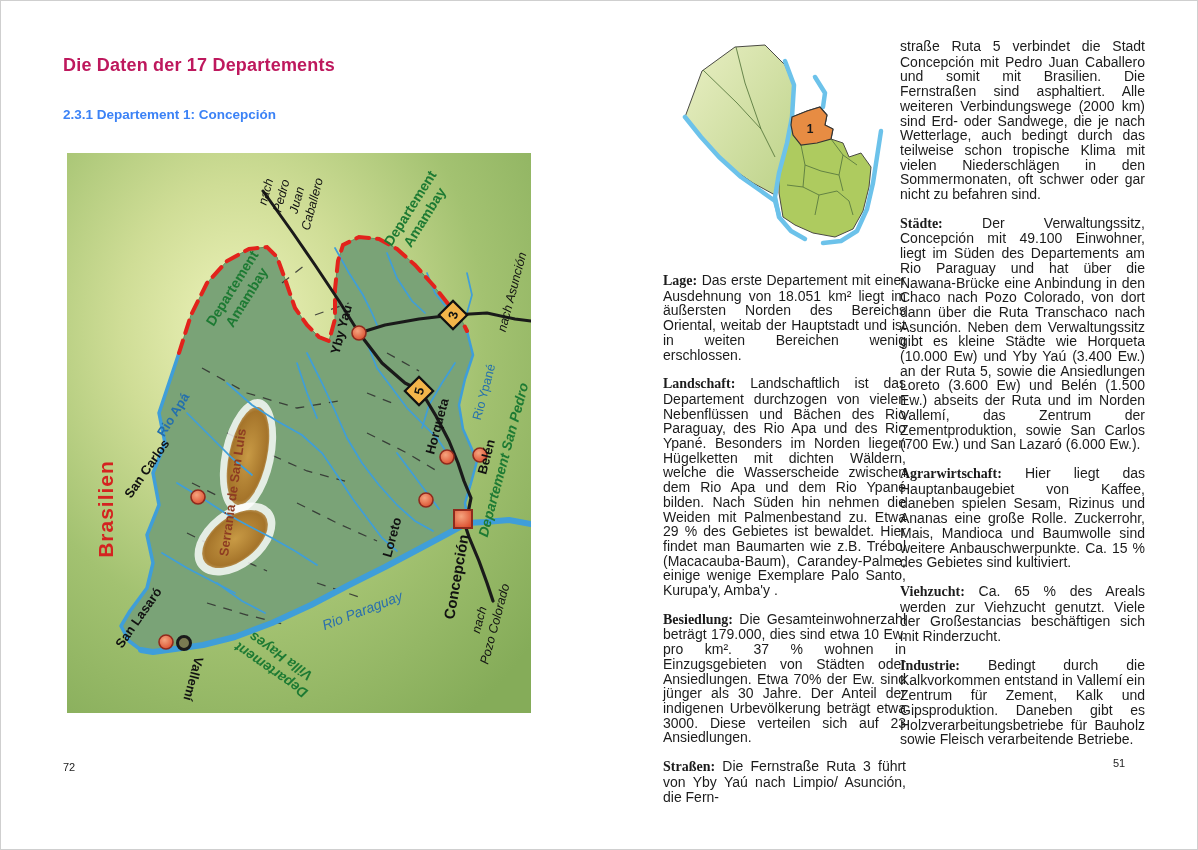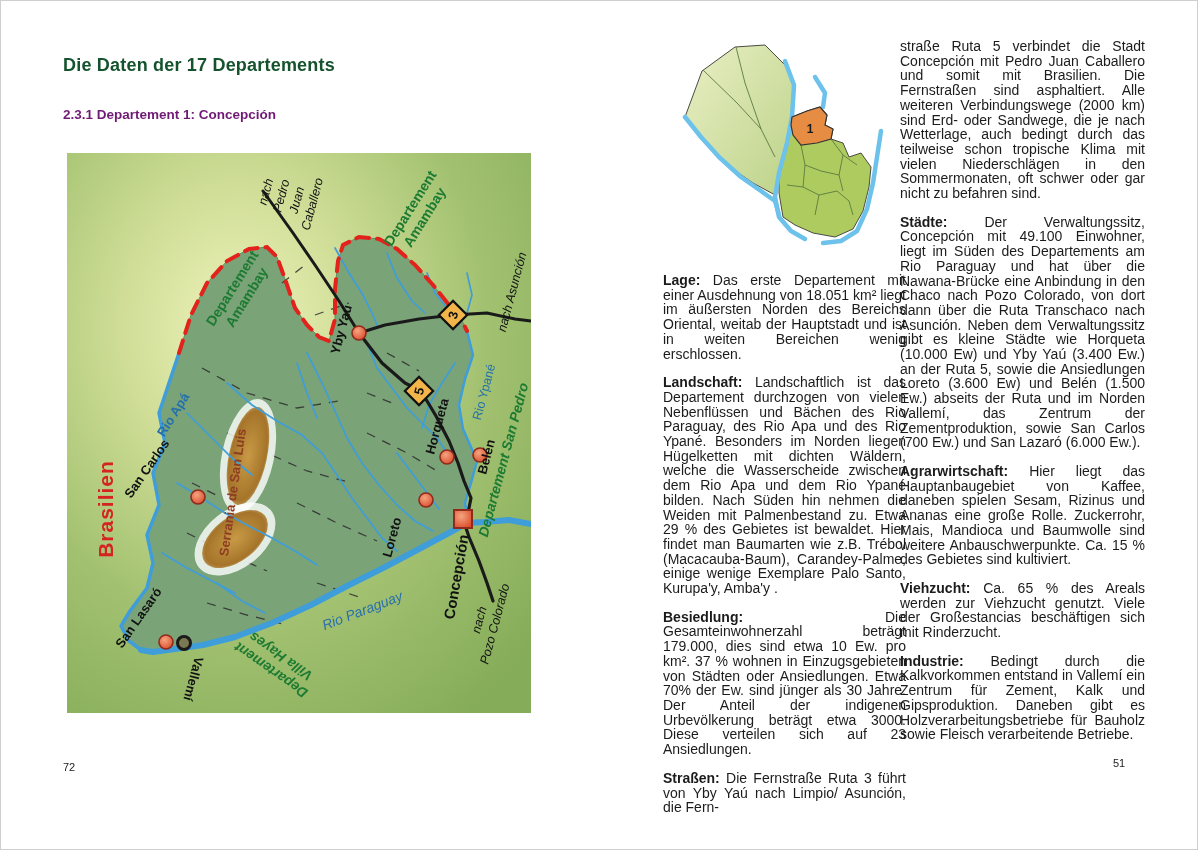--- a/index.html
+++ b/index.html
@@ -1,27 +1,27 @@
 <!DOCTYPE html>
 <html><head>
 <meta charset="utf-8">
 <style>
   html,body{margin:0;padding:0;background:#e9e9e9;}
   .page{position:relative;width:1198px;height:850px;background:#ffffff;
         font-family:"Liberation Sans",sans-serif;overflow:hidden;
         border:1px solid #cfcfcf;box-sizing:border-box;margin:0 auto;}
-  .title{position:absolute;left:62px;top:54px;font-size:18px;font-weight:bold;color:#14532d;letter-spacing:.2px;}
-  .subtitle{position:absolute;left:62px;top:106px;font-size:13.5px;font-weight:bold;color:#701a75;}
+  .title{position:absolute;left:62px;top:54px;font-size:18px;font-weight:bold;color:#be185d;letter-spacing:.2px;}
+  .subtitle{position:absolute;left:62px;top:106px;font-size:13.5px;font-weight:bold;color:#3b82f6;}
   .map-wrap{position:absolute;left:66px;top:152px;width:464px;height:560px;}
   .inset-wrap{position:absolute;left:656px;top:24px;width:238px;height:228px;}
   .col{position:absolute;font-size:14px;line-height:14.7px;text-align:justify;color:#1b1b1b;}
   .col1{left:648px;top:272px;width:243px;margin-left:14px;}
   .col2{left:899px;top:38px;width:245px;}
   .para{margin:0 0 14px 0;}
-  .para b{font-weight:bold;}
+  .para b{font-weight:bold;font-family:Liberation Serif, serif;}
   .pageno{position:absolute;font-size:11px;color:#222;}
   .pn-left{left:62px;top:760px;}
   .pn-right{left:1112px;top:756px;}
   svg text{font-family:"Liberation Sans",sans-serif;}
 </style>
 </head>
 <body>
 
 <div class="page">
 

